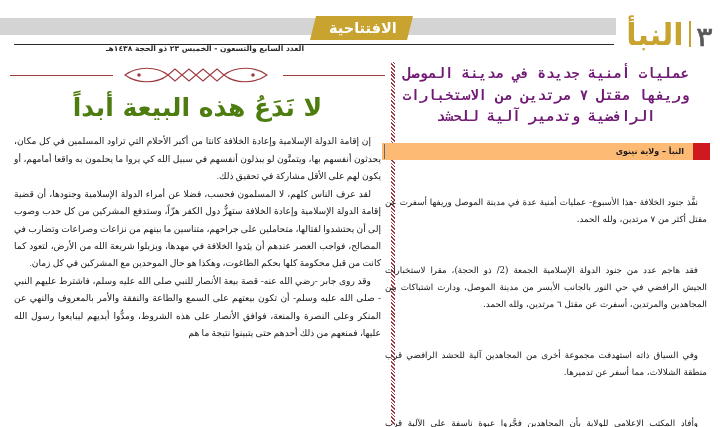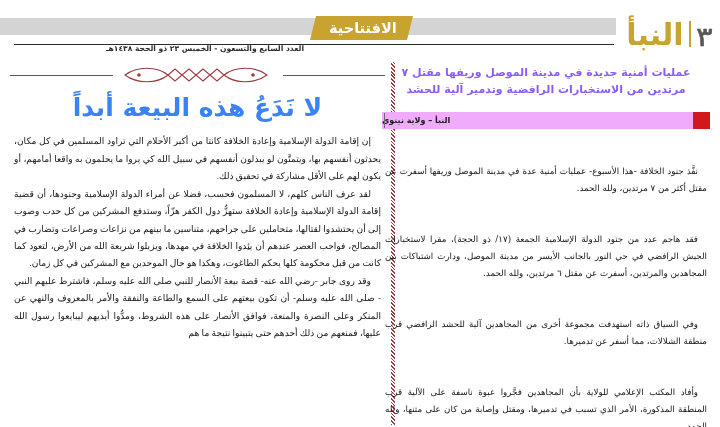--- a/index.html
+++ b/index.html
@@ -150,21 +150,21 @@
     position: absolute;
     top: 50%;
     height: 1px;
     width: 100%;
     background: #9e3b3f;
   }
   .ornament-row svg { position: relative; z-index: 2; background: #fff; }
 
   .editorial-title {
     text-align: center;
-    color: #3b82f6;
+    color: #4d7c0f;
     font-size: 25px;
     font-weight: bold;
     line-height: 1.25;
     margin-top: 4px;
     margin-bottom: 10px;
     letter-spacing: -0.3px;
   }
 
   .editorial-body {
     direction: rtl;
@@ -181,36 +181,37 @@
   .news {
     position: absolute;
     top: 62px;
     right: 10px;
     width: 328px;
     height: 360px;
   }
 
   .news-headline {
     text-align: center;
-    color: #8b5cf6;
-    font-size: 11px;
+    color: #701a75;
+    font-size: 14px;
     font-weight: bold;
     line-height: 1.55;
     padding: 2px 14px 0 14px;
     letter-spacing: -0.2px;
+    font-family: Liberation Mono, monospace;
   }
 
   .byline-bar {
     position: relative;
     margin: 14px 0 9px 0;
     height: 17px;
-    background: #f0abfc;
+    background: #fdba74;
     display: flex;
     align-items: center;
-    justify-content: flex-end;
+    justify-content: flex-start;
     padding-right: 26px;
   }
   .byline-marker {
     position: absolute;
     top: 0; right: 0;
     width: 17px;
     height: 17px;
     background: #d0191f;
   }
   .byline-endcap {
@@ -297,18 +298,18 @@
   <h2 class="news-headline">عمليات أمنية جديدة في مدينة الموصل وريفها مقتل ٧ مرتدين من الاستخبارات الرافضية وتدمير آلية للحشد</h2>
 
   <div class="byline-bar">
     <span class="byline-marker"></span>
     <span class="byline-endcap"></span>
     <span class="byline-text">النبأ – ولاية نينوى</span>
   </div>
 
   <div class="news-body">
     <p>نفَّذ جنود الخلافة -هذا الأسبوع- عمليات أمنية عدة في مدينة الموصل وريفها أسفرت عن مقتل أكثر من ٧ مرتدين، ولله الحمد.</p>
-    <p>فقد هاجم عدد من جنود الدولة الإسلامية الجمعة (١٧/ ذو الحجة)، مقرا لاستخبارات الجيش الرافضي في حي النور بالجانب الأيسر من مدينة الموصل، ودارت اشتباكات بين المجاهدين والمرتدين، أسفرت عن مقتل ٦ مرتدين، ولله الحمد.</p>
+    <p>فقد هاجم عدد من جنود الدولة الإسلامية الجمعة (2/ ذو الحجة)، مقرا لاستخبارات الجيش الرافضي في حي النور بالجانب الأيسر من مدينة الموصل، ودارت اشتباكات بين المجاهدين والمرتدين، أسفرت عن مقتل ٦ مرتدين، ولله الحمد.</p>
     <p>وفي السياق ذاته استهدفت مجموعة أخرى من المجاهدين آلية للحشد الرافضي قرب منطقة الشلالات، مما أسفر عن تدميرها.</p>
     <p>وأفاد المكتب الإعلامي للولاية بأن المجاهدين فجَّروا عبوة ناسفة على الآلية قرب المنطقة المذكورة، الأمر الذي تسبب في تدميرها، ومقتل وإصابة من كان على متنها، ولله الحمد.</p>
   </div>
 
 </div>
 
 </body></html>

